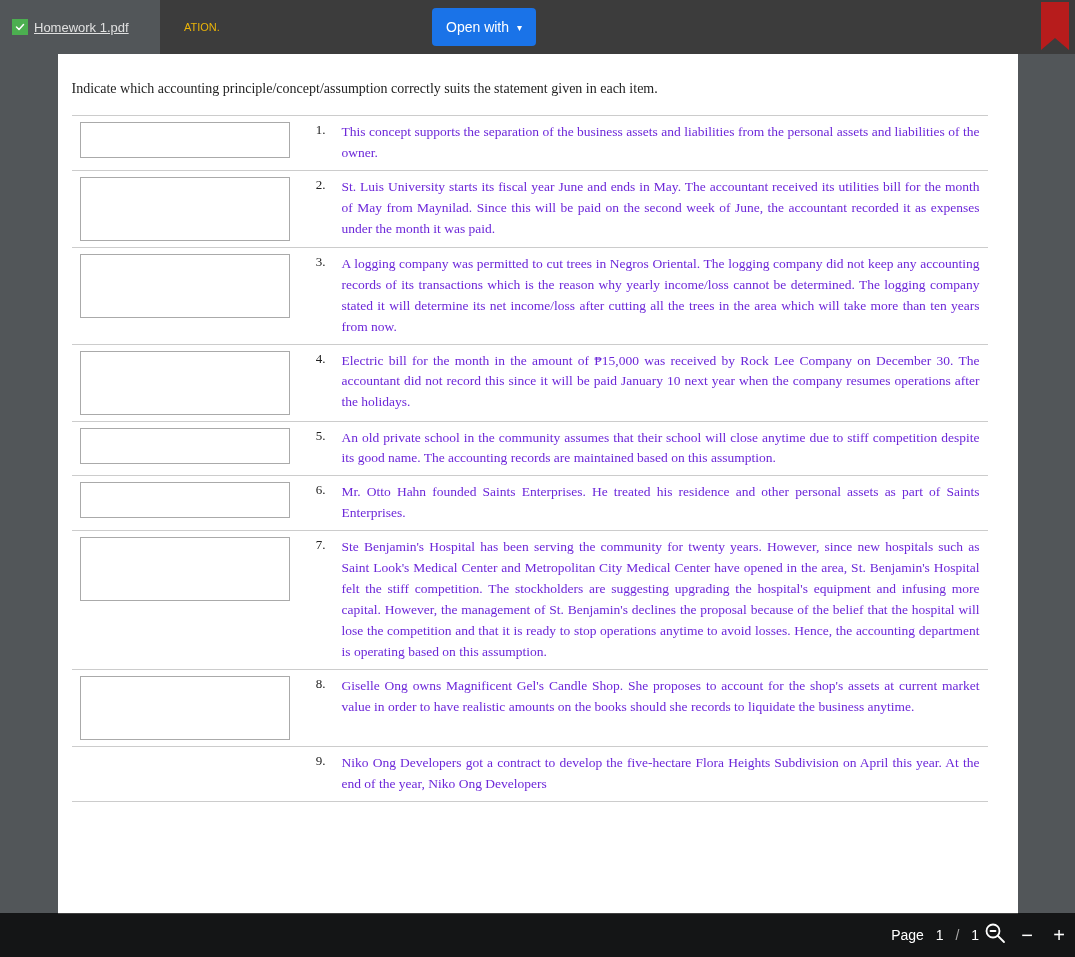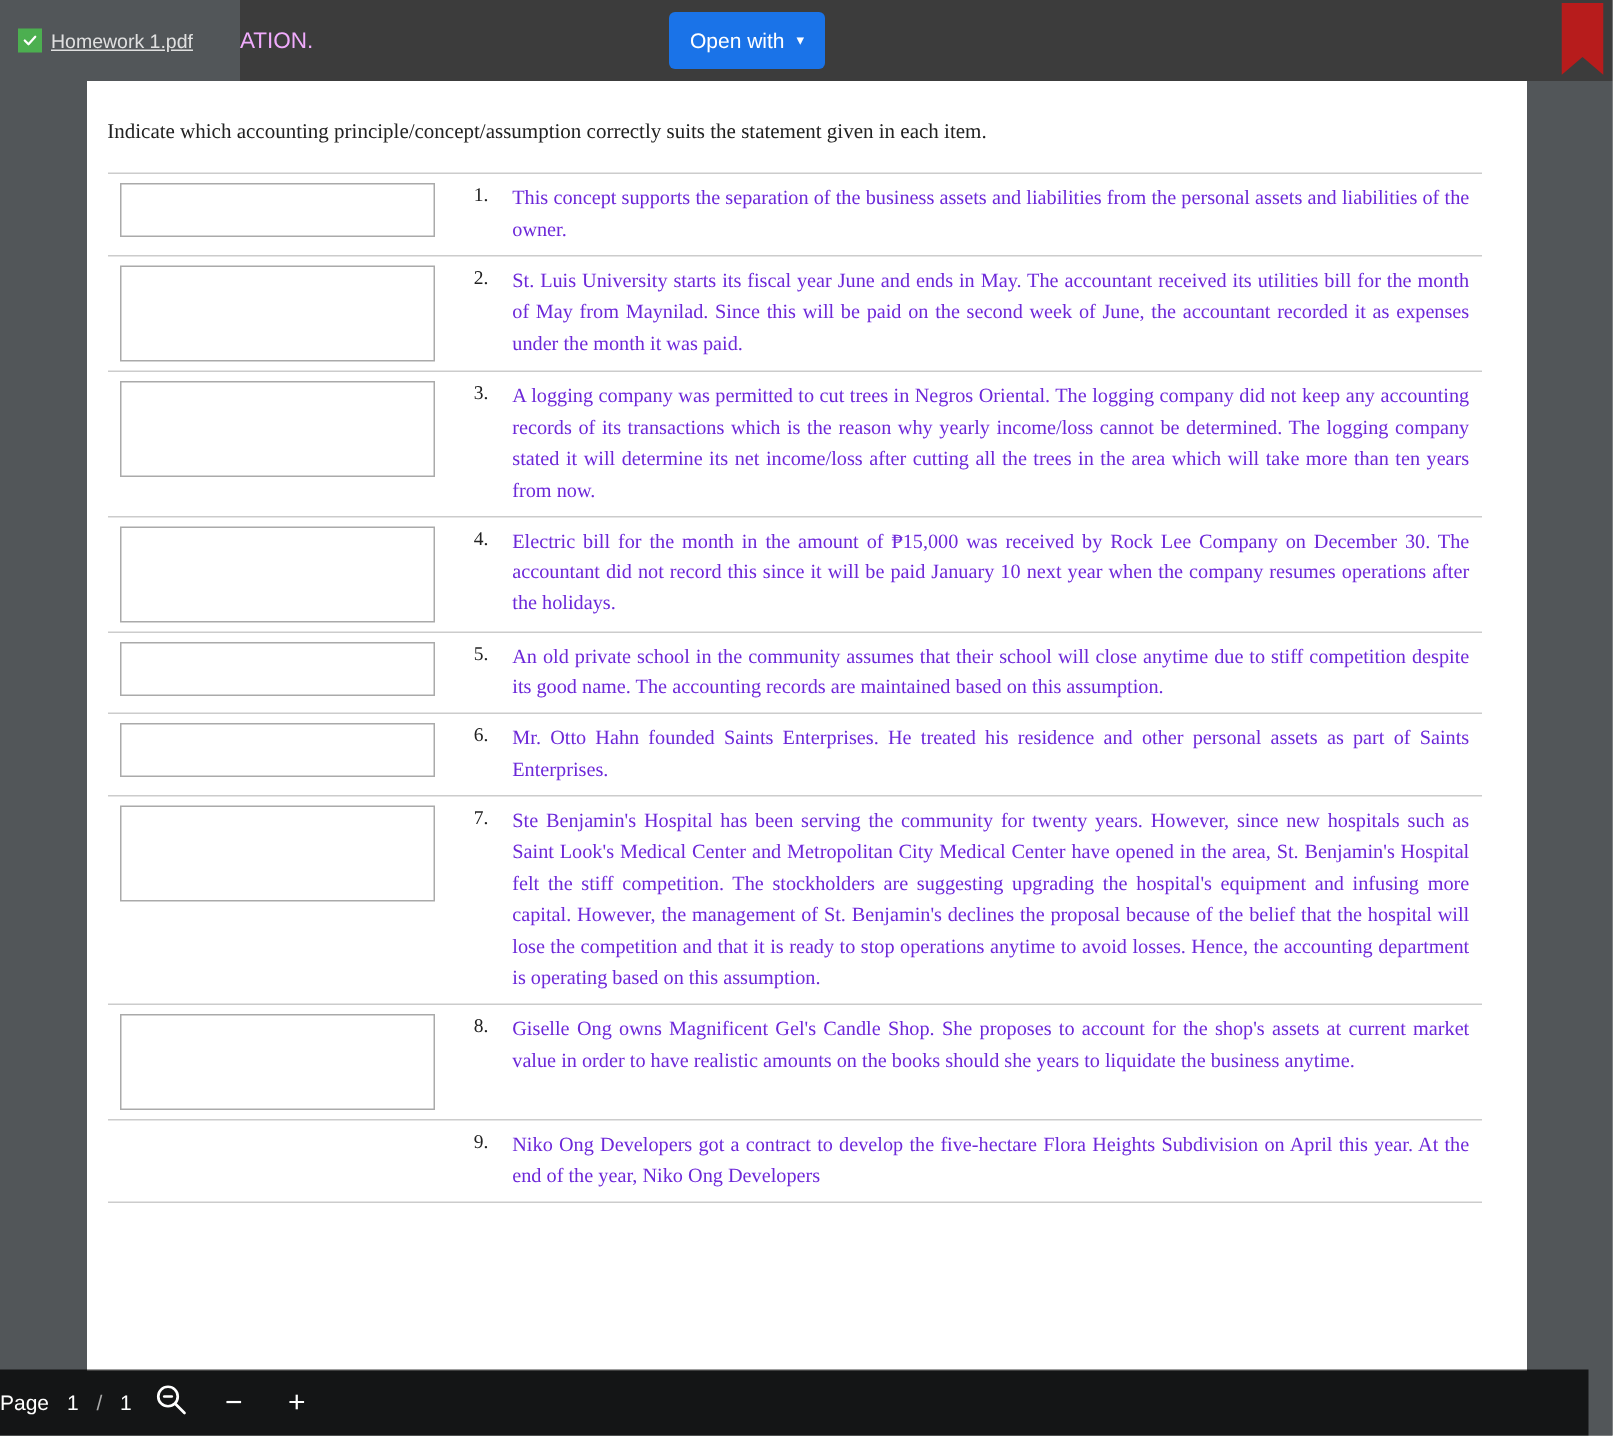--- a/index.html
+++ b/index.html
@@ -54,30 +54,30 @@
       flex-shrink: 0;
     }
 
     .tab-label {
       color: #e0e0e0;
       font-size: 13px;
       text-decoration: underline;
     }
 
     .top-bar-title {
-      color: #f0abfc;
-      font-size: 15px;
-      margin-left: 0;
+      color: #eab308;
+      font-size: 11px;
+      margin-left: 24px;
     }
 
     
     .open-with-btn {
       position: absolute;
       top: 8px;
-      left: 446px;
+      left: 432px;
       height: 38px;
       background: #1a73e8;
       color: white;
       border: none;
       border-radius: 4px;
       display: flex;
       align-items: center;
       padding: 0 14px;
       font-size: 14px;
       font-weight: 500;
@@ -193,27 +193,26 @@
     
     .answer-box-xtall {
       height: 64px;
     }
 
     
     .bottom-toolbar {
       position: absolute;
       bottom: 0;
       left: 0;
-      right: 16px;
+      right: 0;
       height: 44px;
       background: rgba(0,0,0,0.75);
       display: flex;
       align-items: center;
-      justify-content: flex-start;
-      gap: 10px;
+      justify-content: flex-end;
       z-index: 200;
     }
 
     .toolbar-page-info {
       color: white;
       font-size: 14px;
       display: flex;
       align-items: center;
       gap: 4px;
     }
@@ -363,21 +362,21 @@
         </tr>
 
         <tr>
           <td class="answer-box-cell">
             <div class="answer-box answer-box-tall"></div>
           </td>
           <td class="number-cell">
             <span>8.</span>
           </td>
           <td class="question-text-cell">
-            <span>Giselle Ong owns Magnificent Gel's Candle Shop. She proposes to account for the shop's assets at current market value in order to have realistic amounts on the books should she years to liquidate the business anytime.</span>
+            <span>Giselle Ong owns Magnificent Gel's Candle Shop. She proposes to account for the shop's assets at current market value in order to have realistic amounts on the books should she records to liquidate the business anytime.</span>
           </td>
         </tr>
 
         <tr>
           <td class="answer-box-cell">
           </td>
           <td class="number-cell">
             <span>9.</span>
           </td>
           <td class="question-text-cell">

